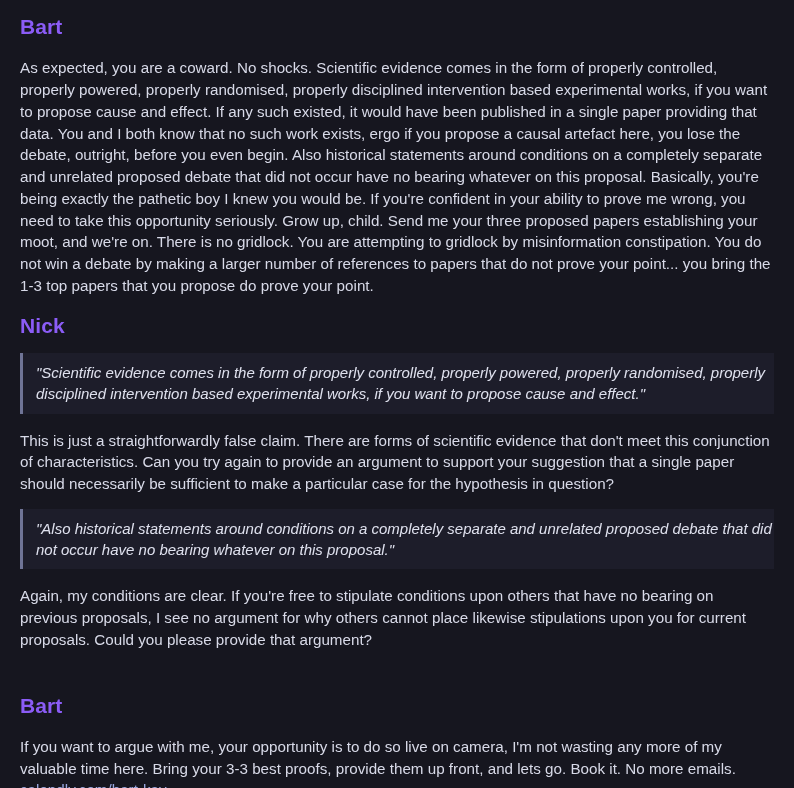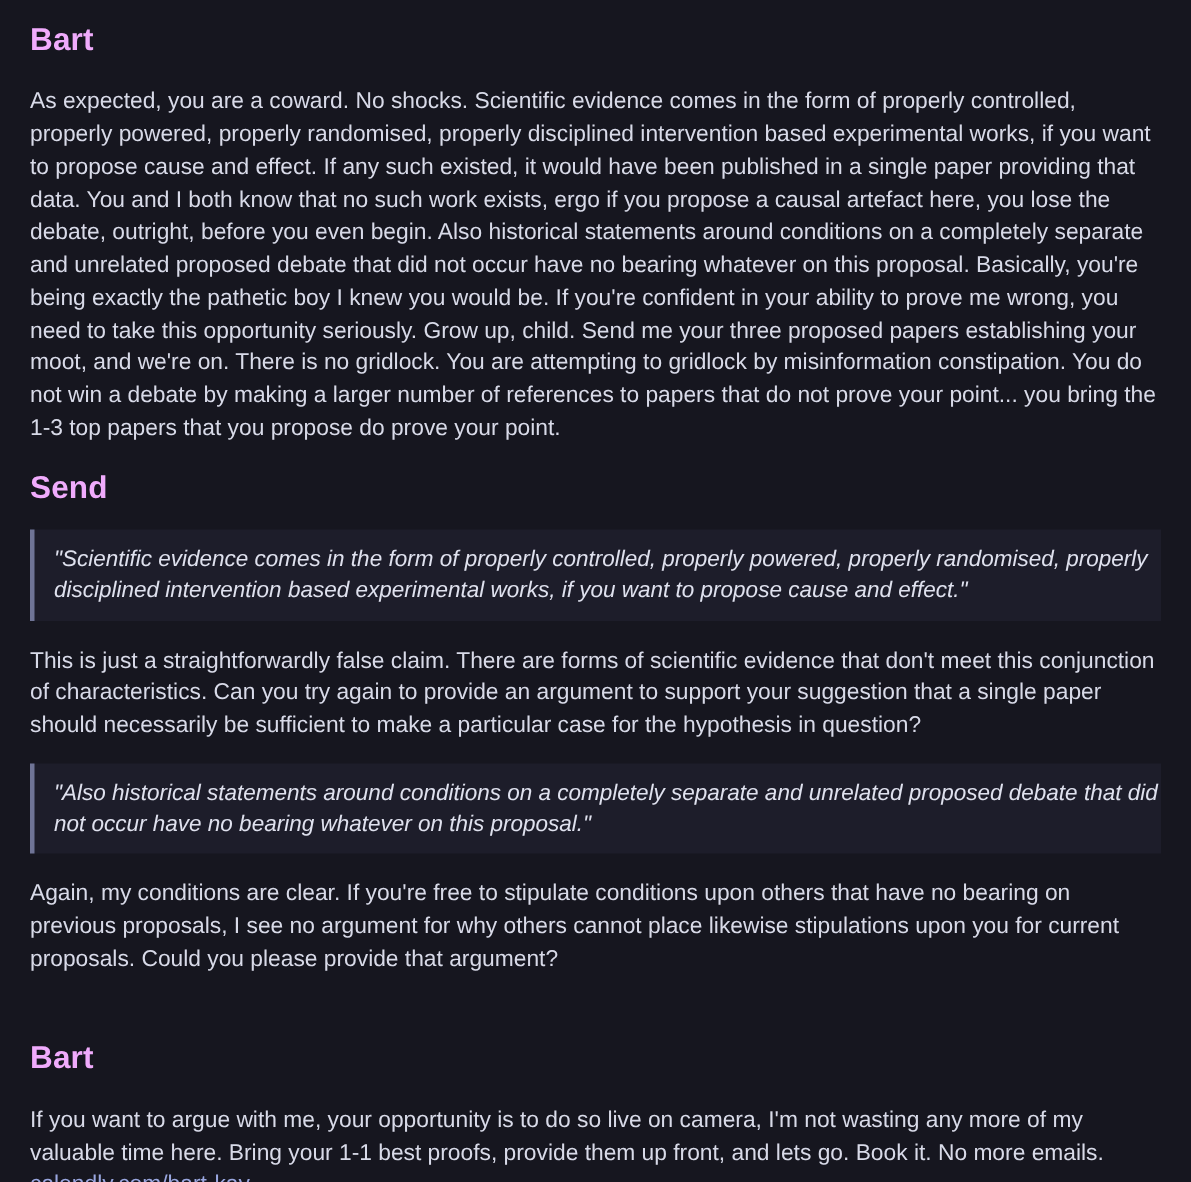--- a/index.html
+++ b/index.html
@@ -17,21 +17,21 @@
     -webkit-font-smoothing: antialiased;
   }
   .page {
     padding: 8px 20px 16px 20px;
     box-sizing: border-box;
     width: 794px;
   }
   h2.section-heading {
     font-size: 21px;
     font-weight: bold;
-    color: #f0abfc;
+    color: #8b5cf6;
     margin: 14px 0 12px 0;
     letter-spacing: 0.1px;
   }
   h2.section-heading.first {
     margin-top: 4px;
   }
   p.para {
     margin: 15px 0 14px 0;
     color: #d8dae8;
     font-size: 15.2px;
@@ -58,24 +58,24 @@
   }
 </style>
 </head>
 <body>
 
 <div class="page">
 
   <h2 class="section-heading first">Bart</h2>
   <p class="para">As expected, you are a coward. No shocks. Scientific evidence comes in the form of properly controlled, properly powered, properly randomised, properly disciplined intervention based experimental works, if you want to propose cause and effect. If any such existed, it would have been published in a single paper providing that data. You and I both know that no such work exists, ergo if you propose a causal artefact here, you lose the debate, outright, before you even begin. Also historical statements around conditions on a completely separate and unrelated proposed debate that did not occur have no bearing whatever on this proposal. Basically, you're being exactly the pathetic boy I knew you would be. If you're confident in your ability to prove me wrong, you need to take this opportunity seriously. Grow up, child. Send me your three proposed papers establishing your moot, and we're on. There is no gridlock. You are attempting to gridlock by misinformation constipation. You do not win a debate by making a larger number of references to papers that do not prove your point... you bring the 1-3 top papers that you propose do prove your point.</p>
 
-  <h2 class="section-heading">Send</h2>
+  <h2 class="section-heading">Nick</h2>
   <blockquote class="quote">"Scientific evidence comes in the form of properly controlled, properly powered, properly randomised, properly disciplined intervention based experimental works, if you want to propose cause and effect."</blockquote>
   <p class="para">This is just a straightforwardly false claim. There are forms of scientific evidence that don't meet this conjunction of characteristics. Can you try again to provide an argument to support your suggestion that a single paper should necessarily be sufficient to make a particular case for the hypothesis in question?</p>
   <blockquote class="quote">"Also historical statements around conditions on a completely separate and unrelated proposed debate that did not occur have no bearing whatever on this proposal."</blockquote>
   <p class="para">Again, my conditions are clear. If you're free to stipulate conditions upon others that have no bearing on previous proposals, I see no argument for why others cannot place likewise stipulations upon you for current proposals. Could you please provide that argument?</p>
 
   <div class="spacer-lg"></div>
 
   <h2 class="section-heading">Bart</h2>
-  <p class="para"><span>If you want to argue with me, your opportunity is to do so live on camera, I'm not wasting any more of my valuable time here. Bring your 1-1 best proofs, provide them up front, and lets go. Book it. No more emails. </span><a class="inline-link" href="#">calendly.com/bart-kay</a><span></span></p>
+  <p class="para"><span>If you want to argue with me, your opportunity is to do so live on camera, I'm not wasting any more of my valuable time here. Bring your 3-3 best proofs, provide them up front, and lets go. Book it. No more emails. </span><a class="inline-link" href="#">calendly.com/bart-kay</a><span></span></p>
 
 </div>
 
 </body></html>

